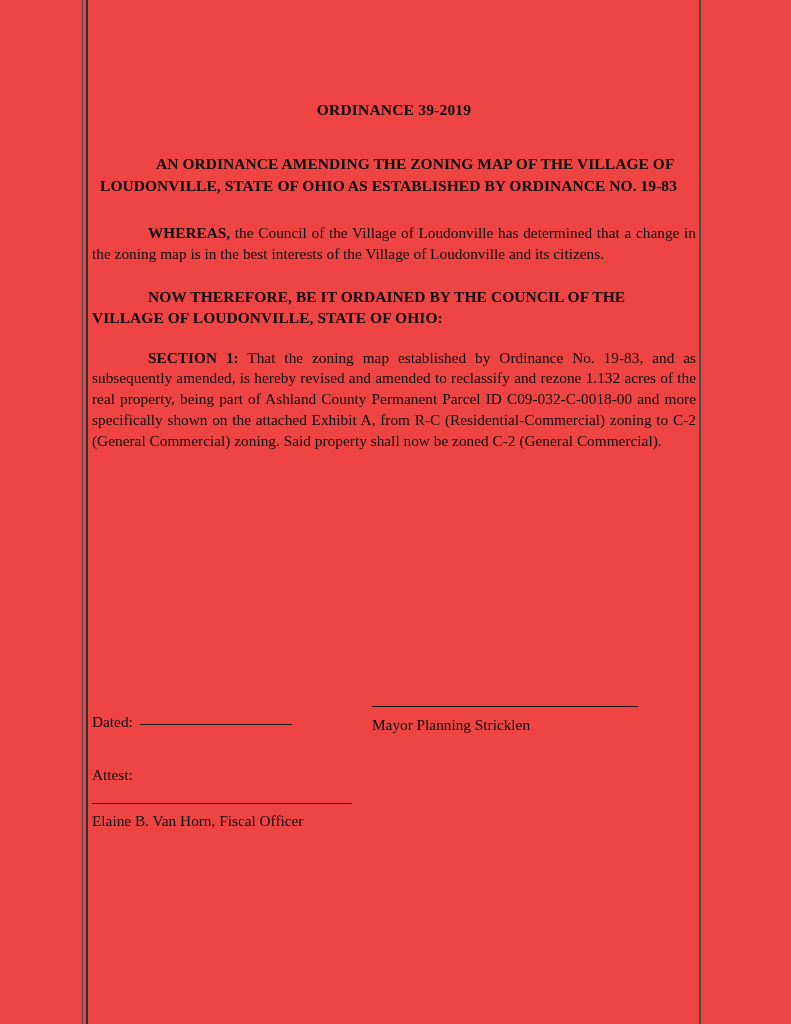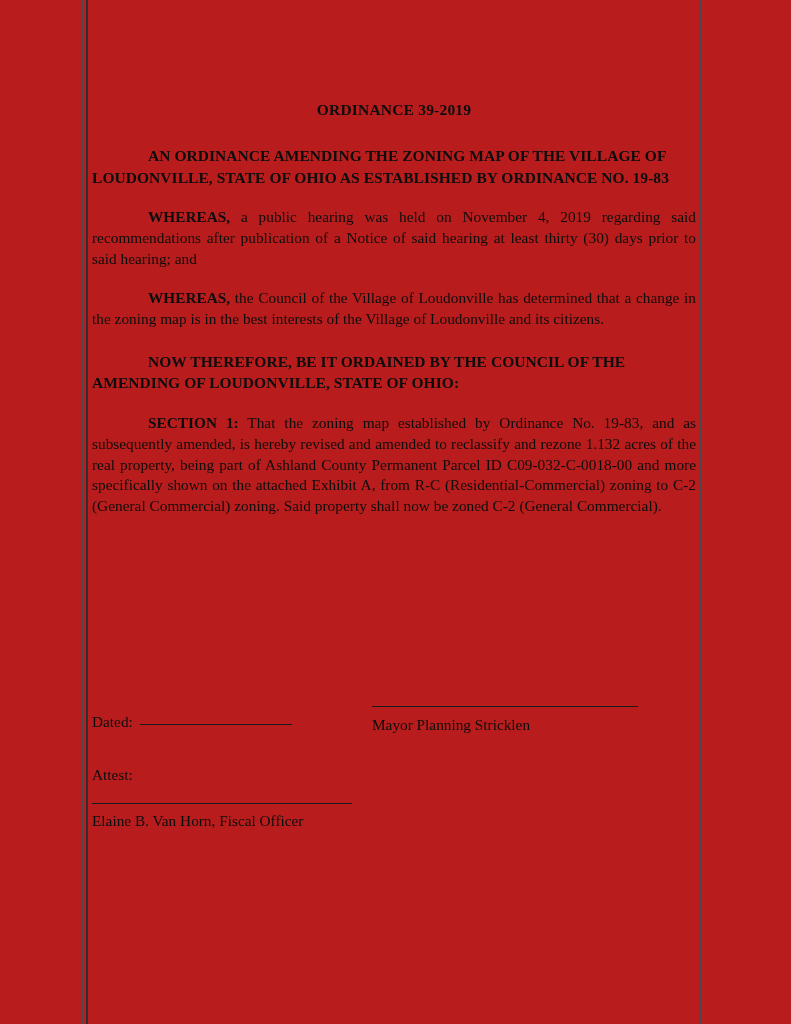--- a/index.html
+++ b/index.html
@@ -9,21 +9,21 @@
     background: #ffffff;
   }
   body {
     font-family: "Liberation Serif", "DejaVu Serif", serif;
     color: #0d0d0d;
   }
   .page {
     position: relative;
     width: 791px;
     height: 1024px;
-    background: #b91c1c;
+    background: #ef4444;
     overflow: hidden;
     box-sizing: border-box;
   }
   
   .edge-left-outer {
     position: absolute;
     left: 82px;
     top: 0;
     width: 1px;
     height: 1024px;
@@ -61,21 +61,21 @@
     font-size: 15.5px;
     letter-spacing: 0.2px;
     margin: 0;
     padding-top: 101px;
   }
 
   .subtitle {
     font-weight: bold;
     font-size: 15.5px;
     line-height: 21.5px;
-    margin: 0;
+    margin: 8px;
     padding-top: 26px;
     text-indent: 56px;
     letter-spacing: 0.05px;
   }
 
   .para {
     font-size: 15.3px;
     line-height: 20.8px;
     margin: 0;
     text-align: justify;
@@ -192,25 +192,24 @@
   <div class="edge-left-inner"></div>
   <div class="edge-right"></div>
 
   <div class="content">
 
     <div class="doc-title">ORDINANCE 39-2019</div>
 
     <div class="subtitle">AN ORDINANCE AMENDING THE ZONING MAP OF THE VILLAGE OF LOUDONVILLE, STATE OF OHIO AS ESTABLISHED BY ORDINANCE NO. 19-83</div>
 
 
-    <p class="para gap-md"><span class="lead">WHEREAS,</span><span> a public hearing was held on November 4, 2019 regarding said recommendations after publication of a Notice of said hearing at least thirty (30) days prior to said hearing; and</span></p>
 
     <p class="para gap-md"><span class="lead">WHEREAS,</span><span> the Council of the Village of Loudonville has determined that a change in the zoning map is in the best interests of the Village of Loudonville and its citizens.</span></p>
 
-    <div class="heading-block">NOW THEREFORE, BE IT ORDAINED BY THE COUNCIL OF THE AMENDING OF LOUDONVILLE, STATE OF OHIO:</div>
+    <div class="heading-block">NOW THEREFORE, BE IT ORDAINED BY THE COUNCIL OF THE VILLAGE OF LOUDONVILLE, STATE OF OHIO:</div>
 
     <p class="para gap-md"><span class="lead-underline">SECTION 1:</span><span> That the zoning map established by Ordinance No. 19-83, and as subsequently amended, is hereby revised and amended to reclassify and rezone 1.132 acres of the real property, being part of Ashland County Permanent Parcel ID C09-032-C-0018-00 and more specifically shown on the attached Exhibit A, from R-C (Residential-Commercial) zoning to C-2 (General Commercial) zoning. Said property shall now be zoned C-2 (General Commercial).</span></p>
 
 
 
     <div class="sig-anchor">
 
       <div class="dated-line"><span>Dated:</span><span class="rule rule-dated"></span></div>
 
       <div class="mayor-block">

